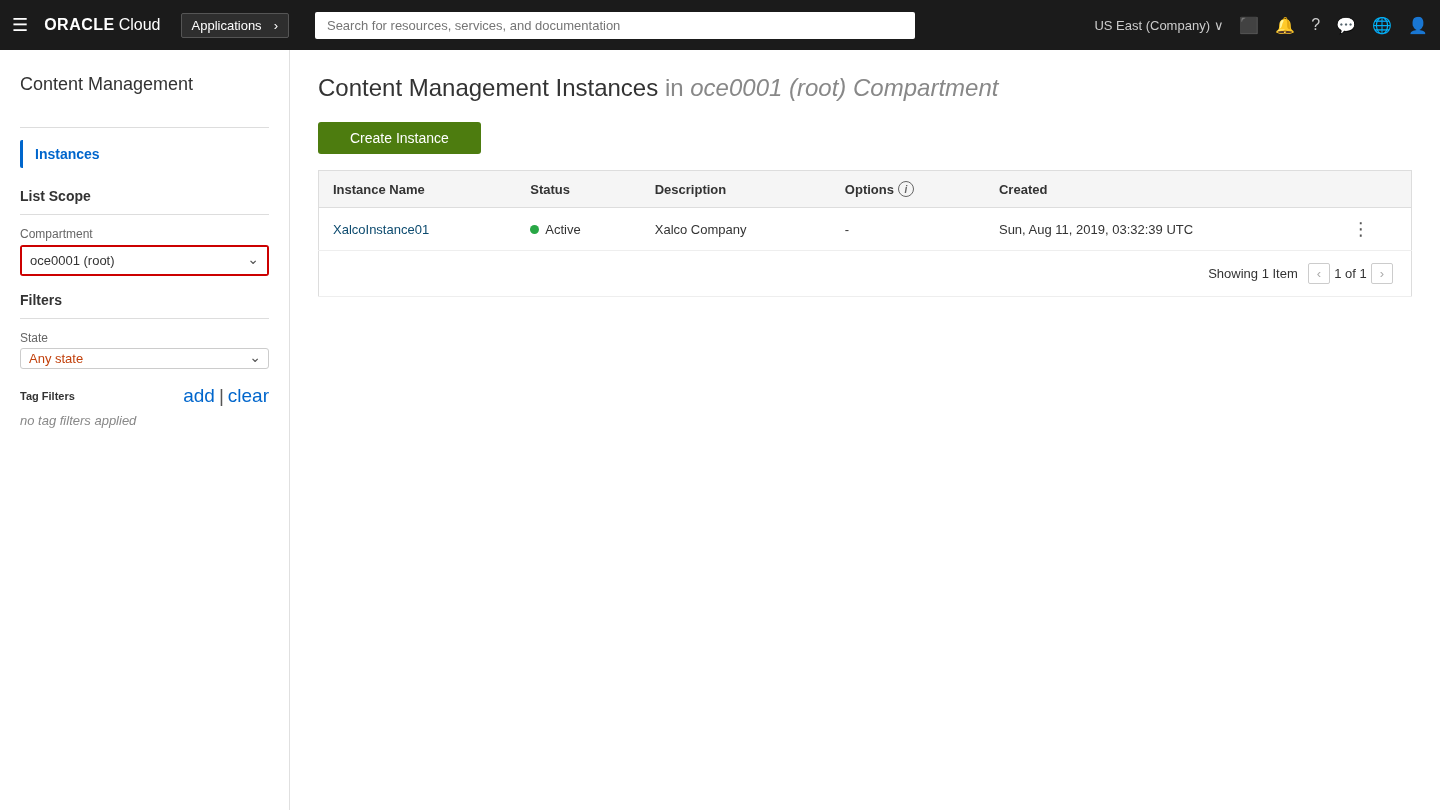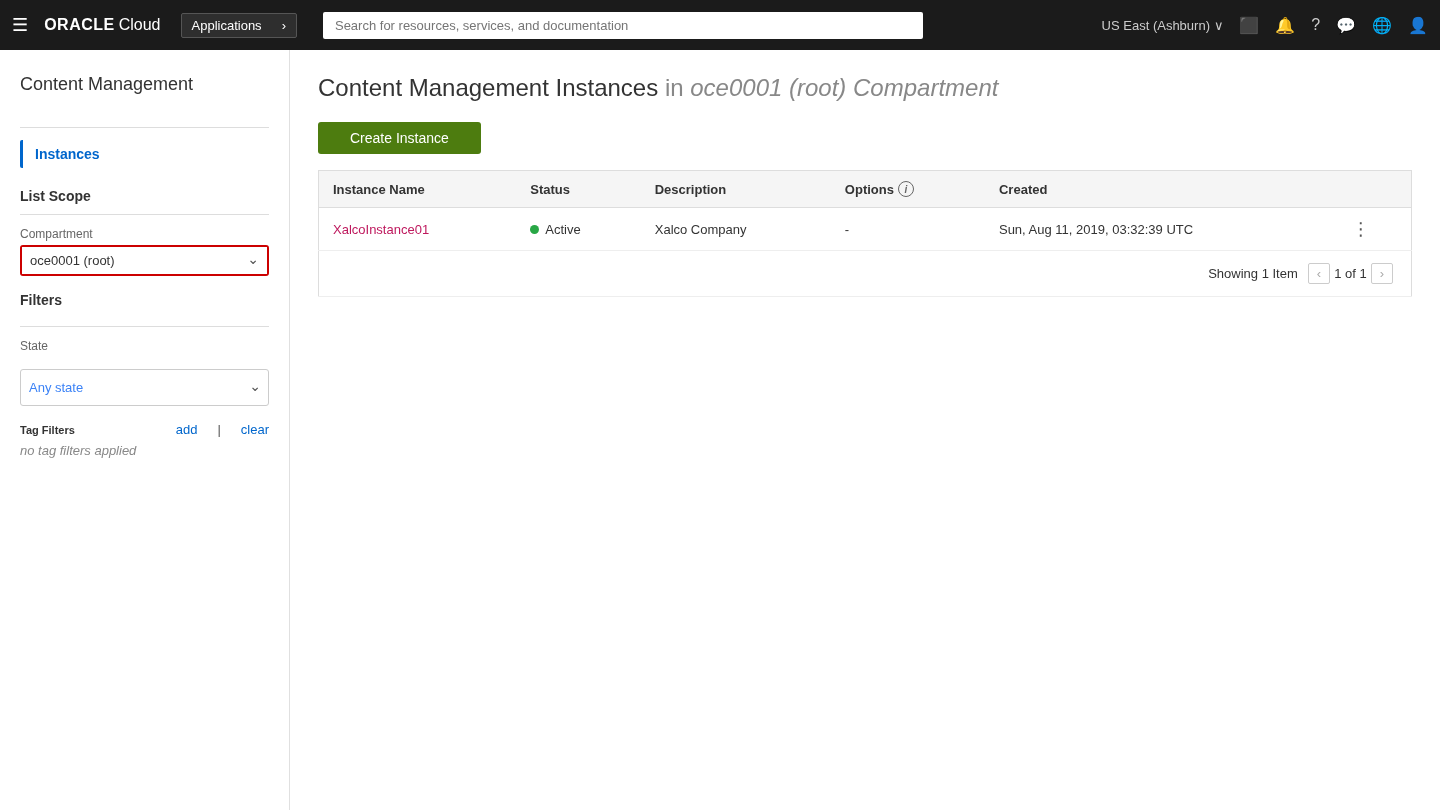--- a/index.html
+++ b/index.html
@@ -11,21 +11,21 @@
       background: #1b1b1b; color: #fff;
       height: 50px; padding: 0 12px; gap: 10px;
     }
     .topnav-hamburger { cursor: pointer; font-size: 18px; color: #fff; margin-right: 6px; }
     .topnav-logo { display: flex; align-items: center; gap: 4px; margin-right: 10px; }
     .topnav-logo-oracle { font-weight: 700; font-size: 16px; color: #fff; letter-spacing: 0.5px; }
     .topnav-logo-cloud { font-weight: 300; font-size: 16px; color: #fff; }
     .topnav-apps-btn {
       background: #2e2e2e; border: 1px solid #555; color: #fff;
       padding: 4px 10px; font-size: 13px; cursor: pointer; border-radius: 2px;
-      display: flex; align-items: center; gap: 20px;
+      display: flex; align-items: center; gap: 12px;
     }
     .topnav-search {
       flex: 1; max-width: 600px; margin: 0 16px;
     }
     .topnav-search input {
       width: 100%; padding: 6px 12px; border: none; border-radius: 2px;
       font-size: 13px; background: #fff; color: #333;
     }
     .topnav-right { margin-left: auto; display: flex; align-items: center; gap: 16px; }
     .topnav-region { color: #ccc; font-size: 13px; display: flex; align-items: center; gap: 4px; cursor: pointer; }
@@ -56,38 +56,38 @@
       background: #fff; color: #333; cursor: pointer; outline: none;
       appearance: none; -webkit-appearance: none;
     }
     .sidebar-select-container {
       position: relative;
     }
     .sidebar-select-container::after {
       content: "⌄"; position: absolute; right: 8px; top: 50%; transform: translateY(-60%);
       pointer-events: none; font-size: 14px; color: #555;
     }
-    .sidebar-filters-title { font-size: 14px; font-weight: 600; color: #333; margin: 4px 0 18px; }
-    .sidebar-state-label { font-size: 12px; color: #666; margin-bottom: 16px; }
+    .sidebar-filters-title { font-size: 14px; font-weight: 600; color: #333; margin: 4px 0 10px; }
+    .sidebar-state-label { font-size: 12px; color: #666; margin-bottom: 3px; }
     .sidebar-state-select-wrapper { position: relative; }
     .sidebar-state-select-wrapper select {
-      width: 100%; padding: 10px 8px; border: 1px solid #ccc; border-radius: 3px;
-      font-size: 13px; background: #fff; color: #3b82f6; cursor: pointer; outline: none;
+      width: 100%; padding: 2px 8px; border: 1px solid #ccc; border-radius: 3px;
+      font-size: 13px; background: #fff; color: #c2410c; cursor: pointer; outline: none;
       appearance: none; -webkit-appearance: none;
     }
     .sidebar-state-select-wrapper::after {
       content: "⌄"; position: absolute; right: 8px; top: 50%; transform: translateY(-60%);
       pointer-events: none; font-size: 14px; color: #555;
     }
     .tag-filters-row {
       display: flex; align-items: center; justify-content: space-between;
       margin-top: 16px; margin-bottom: 6px;
     }
     .tag-filters-title { font-size: 11px; font-weight: 600; color: #333; }
-    .tag-filters-actions { display: flex; gap: 20px; align-items: center; font-size: 13px; }
+    .tag-filters-actions { display: flex; gap: 4px; align-items: center; font-size: 19px; }
     .tag-link { color: #0066cc; cursor: pointer; text-decoration: none; }
     .tag-separator { color: #555; }
     .tag-no-filters { font-size: 13px; color: #888; font-style: italic; }
 
     
     .main-content { flex: 1; padding: 24px 28px; }
     .page-title { font-size: 24px; font-weight: 400; color: #333; margin-bottom: 20px; }
     .create-btn {
       background: #4d7c0f; color: #fff; border: none; padding: 8px 32px;
       font-size: 14px; cursor: pointer; border-radius: 3px; margin-bottom: 16px;
@@ -97,21 +97,21 @@
     .instances-table { width: 100%; border-collapse: collapse; border: 1px solid #ddd; }
     .instances-table thead tr { background: #f5f5f5; }
     .instances-table th {
       padding: 10px 14px; text-align: left; font-size: 13px; font-weight: 600;
       color: #333; border-bottom: 1px solid #ddd; white-space: nowrap;
     }
     .instances-table td {
       padding: 10px 14px; font-size: 13px; color: #333;
       border-bottom: 1px solid #eee; vertical-align: middle;
     }
-    .instance-link { color: #be185d; cursor: pointer; text-decoration: none; }
+    .instance-link { color: #0c4a6e; cursor: pointer; text-decoration: none; }
     .status-active { display: flex; align-items: center; gap: 6px; }
     .status-dot { width: 9px; height: 9px; border-radius: 50%; background: #28a745; display: inline-block; }
     .options-info { display: flex; align-items: center; gap: 4px; }
     .info-icon {
       width: 16px; height: 16px; border-radius: 50%; border: 1px solid #666;
       display: inline-flex; align-items: center; justify-content: center;
       font-size: 10px; color: #666; cursor: pointer; font-style: italic; font-weight: 700;
     }
     .pagination-row {
       display: flex; justify-content: flex-end; align-items: center;
@@ -138,21 +138,21 @@
   </div>
   <button class="topnav-apps-btn">
     <span>Applications</span>
     <span>›</span>
   </button>
   <div class="topnav-search">
     <input type="text" placeholder="Search for resources, services, and documentation" style="">
   </div>
   <div class="topnav-right">
     <span class="topnav-region">
-      <span>US East (Ashburn)</span>
+      <span>US East (Company)</span>
       <span>∨</span>
     </span>
     <span class="topnav-icon">⬛</span>
     <span class="topnav-icon">🔔</span>
     <span class="topnav-icon">?</span>
     <span class="topnav-icon">💬</span>
     <span class="topnav-icon">🌐</span>
     <span class="topnav-icon">👤</span>
   </div>
 </nav>

